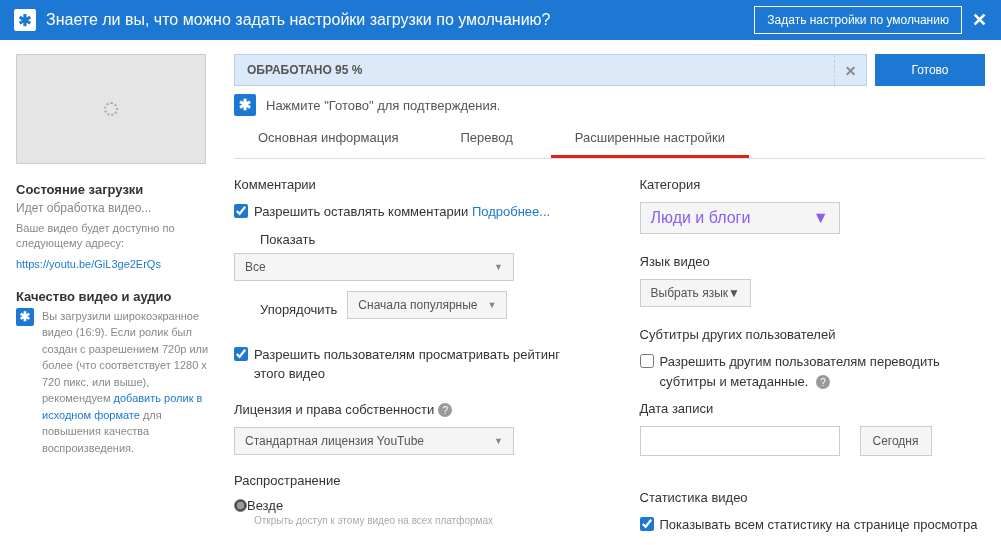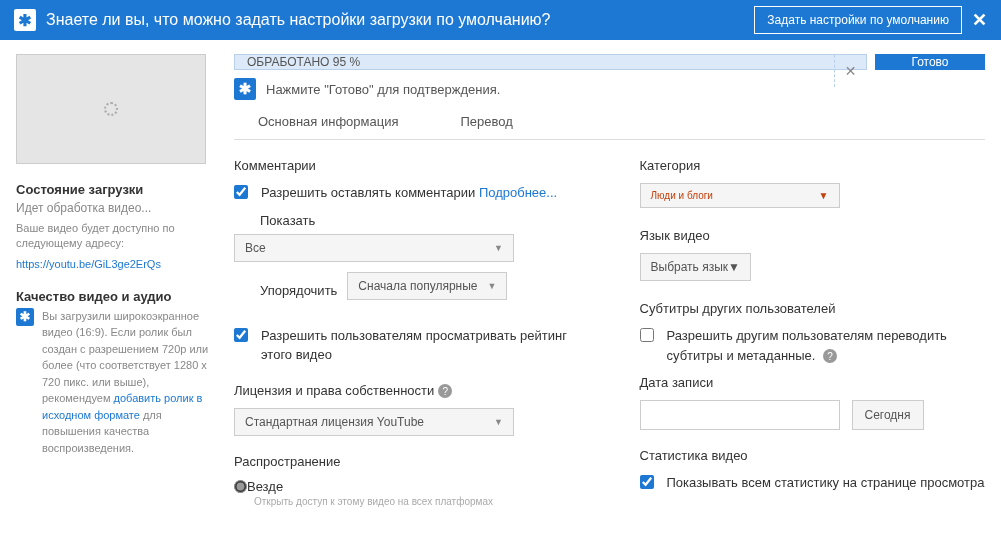--- a/index.html
+++ b/index.html
@@ -16,50 +16,50 @@
 .side h4{font-size:13px;font-weight:bold;margin-bottom:4px;color:#333}
 .side .sub{font-size:12px;color:#888;margin-bottom:6px}
 .side .desc{font-size:11px;color:#888;margin-bottom:4px;line-height:1.4}
 .side a{color:#1c78d3;text-decoration:none;font-size:11px}
 .side .sec{margin-bottom:18px}
 .side .qrow{display:flex;gap:8px}
 .side .qstar{width:18px;height:18px;background:#1c78d3;color:#fff;display:flex;align-items:center;justify-content:center;font-weight:bold;font-size:13px;flex-shrink:0;border-radius:2px}
 .side .qtxt{font-size:11px;color:#888;line-height:1.5}
 .main{flex:1;margin-left:18px}
 .prog-row{display:flex;gap:8px;margin-bottom:8px}
-.prog{flex:1;background:#dce9f8;border:1px solid #b8d0ea;height:16px;display:flex;align-items:center;padding:0 12px;font-size:12px;font-weight:normal;color:#555;position:relative}
+.prog{flex:1;background:#dce9f8;border:1px solid #b8d0ea;height:32px;display:flex;align-items:center;padding:0 12px;font-size:12px;font-weight:bold;color:#555;position:relative}
 .prog .cx{position:absolute;right:0;top:0;width:32px;height:32px;border-left:1px dashed #b8d0ea;display:flex;align-items:center;justify-content:center;color:#888;cursor:pointer;font-size:14px}
 .done{background:#1c78d3;color:#fff;border:none;width:110px;font-weight:normal;font-size:12px;cursor:pointer}
 .inst-row{display:flex;align-items:center;margin-bottom:4px}
 .inst-row .star{width:22px;height:22px;background:#1c78d3;color:#fff;display:flex;align-items:center;justify-content:center;font-weight:bold;font-size:15px;border-radius:2px;margin-right:10px}
 .inst-row .txt{flex:1;font-size:13px;color:#555}
 .saved{font-size:11px;color:#888;text-align:right;margin-bottom:10px}
 .tabs{display:flex;border-bottom:1px solid #ddd;gap:14px;margin-bottom:18px}
 .tab{padding:10px 24px;font-size:13px;color:#555;cursor:pointer}
 .tab.active{border-bottom:3px solid #e62117;font-weight:normal}
 .cols{display:flex;gap:60px}
 .col{flex:1}
 .fh{font-size:13px;font-weight:normal;color:#333;margin-bottom:10px}
-.chk{display:flex;align-items:flex-start;gap:13px;margin-bottom:10px;font-size:13px;color:#333;line-height:1.5}
+.chk{display:flex;align-items:flex-start;gap:6px;margin-bottom:10px;font-size:13px;color:#333;line-height:1.5}
 .chk input{width:14px;height:14px;accent-color:#1c78d3;margin-top:2px;flex-shrink:0}
 .chk a{color:#1c78d3;text-decoration:none}
 .sub-lbl{font-size:13px;color:#333;margin:6px 0 6px 26px}
 .sel{border:1px solid #ccc;background:#f5f5f5;padding:6px 10px;font-size:12px;color:#555;display:flex;align-items:center;justify-content:space-between;cursor:pointer;width:280px;margin-bottom:10px}
 .sel.sm{width:160px;display:inline-flex}
 .sel .arr{font-size:9px;color:#888}
 .sort-row{display:flex;align-items:center;gap:10px;margin-bottom:16px;margin-left:26px}
 .sort-row .lbl{font-size:13px;color:#333}
 .sectn{margin-bottom:18px}
 .tiny{font-size:10px;color:#aaa;margin-left:20px}
 .radio{display:flex;align-items:center;gap:0;font-size:13px;color:#333;margin-bottom:2px}
 .radio input{accent-color:#999}
 .help{display:inline-flex;width:14px;height:14px;background:#999;color:#fff;border-radius:50%;font-size:10px;align-items:center;justify-content:center;margin-left:4px}
-.cat-sel{border:1px solid #ccc;background:#f5f5f5;padding:6px 10px;font-size:10px;color:#c2410c;display:flex;align-items:center;justify-content:space-between;cursor:pointer;width:200px;margin-bottom:20px}
+.cat-sel{border:1px solid #ccc;background:#f5f5f5;padding:6px 10px;font-size:16px;color:#8b5cf6;display:flex;align-items:center;justify-content:space-between;cursor:pointer;width:200px;margin-bottom:20px}
 .lang-sel{border:1px solid #ccc;background:#f5f5f5;padding:6px 10px;font-size:12px;color:#555;display:inline-flex;align-items:center;cursor:pointer;margin-bottom:20px}
-.date-row{display:flex;gap:12px;margin-bottom:18px}
+.date-row{display:flex;gap:20px;margin-bottom:34px}
 .date-in{border:1px solid #ccc;background:#fff;height:30px;width:200px}
 .today{border:1px solid #ccc;background:#f5f5f5;padding:0 12px;font-size:12px;color:#555;cursor:pointer}
 </style>
 </head>
 <body>
 
 <div class="banner">
   <div class="star">✱</div>
   <div class="msg">Знаете ли вы, что можно задать настройки загрузки по умолчанию?</div>
   <button class="btn">Задать настройки по умолчанию</button>
@@ -95,20 +95,21 @@
       <button class="done">Готово</button>
     </div>
     <div class="inst-row">
       <div class="star">✱</div>
       <div class="txt">Нажмите "Готово" для подтверждения.</div>
     </div>
 
     <div class="tabs">
       <div class="tab">Основная информация</div>
       <div class="tab">Перевод</div>
+      <div class="tab active">Расширенные настройки</div>
     </div>
 
     <div class="cols">
       <div class="col">
         <div class="sectn">
           <div class="fh">Комментарии</div>
           <label class="chk">
               <input type="checkbox" checked="" style="">
               <span><span>Разрешить оставлять комментарии </span><a href="#">Подробнее...</a></span>
             </label>

